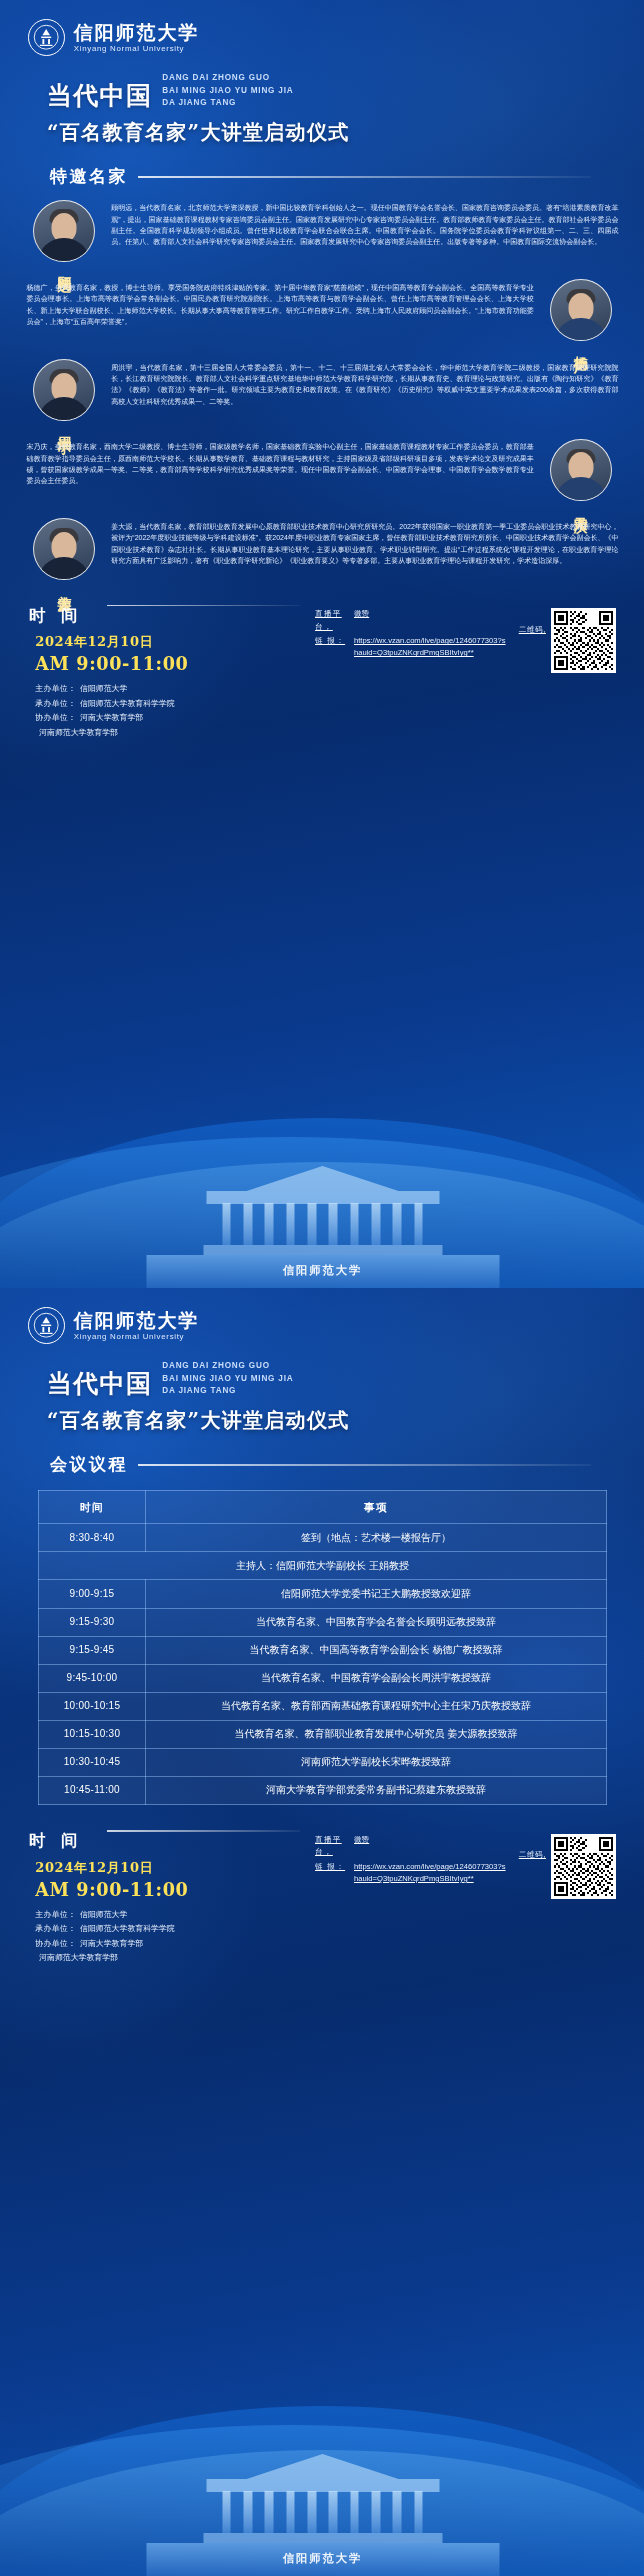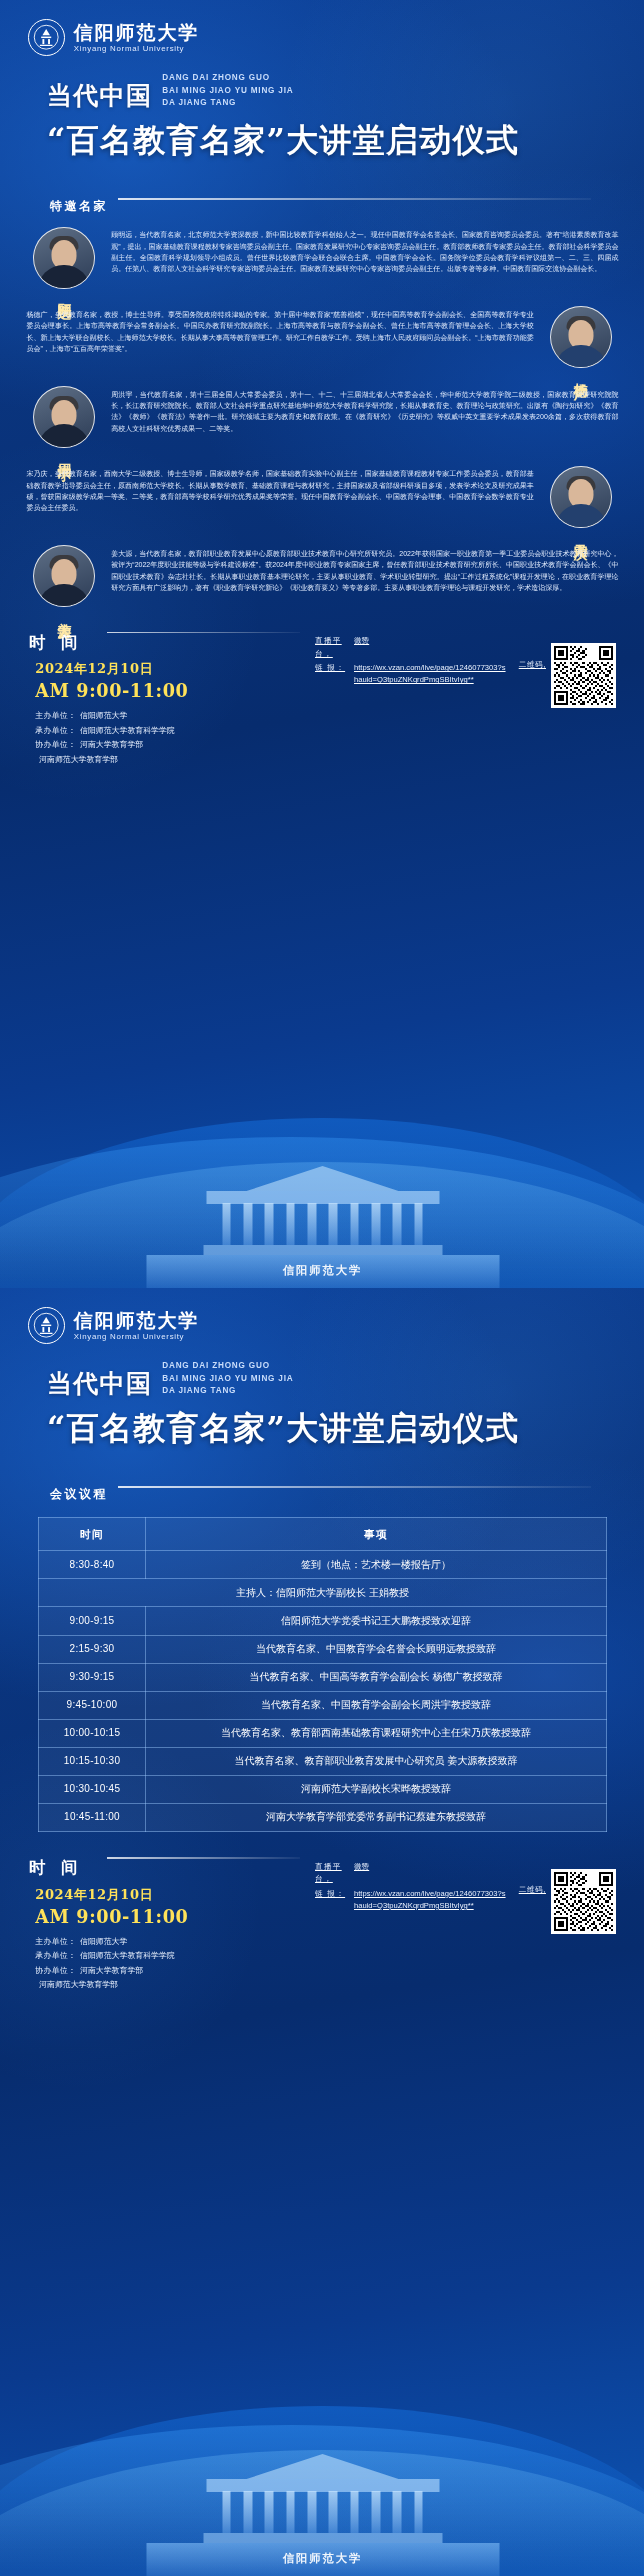--- a/index.html
+++ b/index.html
@@ -80,44 +80,43 @@
   .t-pinyin {
     font-size: 8.2px;
     line-height: 1.5;
     color: #c9ddfb;
     letter-spacing: 0.8px;
     padding-bottom: 2.5px;
     font-weight: bold;
   }
   .t-big {
     margin-top: 7.6px;
-    font-size: 32px;
+    font-size: 20px;
     font-weight: bold;
     letter-spacing: 1.3px;
     font-family: "DejaVu Serif","Liberation Serif",serif;
     color: #ffffff;
     text-shadow: 0 1.9px 5px rgba(0,0,0,0.4);
   }
   
   .sec-head {
     position: relative;
     z-index: 3;
     margin: 19px 0 0 50px;
     display: flex;
     align-items: center;
     gap: 10px;
     width: 541px;
   }
   .sec-head .label {
-    font-size: 12px;
+    font-size: 17px;
     font-weight: bold;
     letter-spacing: 2.5px;
     font-family: "DejaVu Serif","Liberation Serif",serif;
     white-space: nowrap;
-    margin-top: 16px;
   }
   .sec-head .rule {
     flex: 1;
     height: 1.3px;
     background: linear-gradient(90deg, rgba(255,255,255,0.85), rgba(255,255,255,0.05));
   }
   
   .guests {
     position: relative;
     z-index: 3;
@@ -260,21 +259,20 @@
   .live-line .k {
     flex: none;
     width: 39px;
     letter-spacing: 1.3px;
   }
   .live-line .v { flex: 1; word-break: break-all; }
   .qr-wrap {
     display: flex;
     align-items: flex-start;
     gap: 5px;
-    margin-top: 8px;
   }
   .qr-label {
     font-size: 7.6px;
     color: #eaf2ff;
     padding-top: 16.4px;
     letter-spacing: 0.6px;
     white-space: nowrap;
   }
   .qr {
     width: 65px; height: 65px;
@@ -821,25 +819,25 @@
           <td>签到（地点：艺术楼一楼报告厅）</td>
         </tr>
         <tr class="span">
           <td colspan="2">主持人：信阳师范大学副校长  王娟教授</td>
         </tr>
         <tr>
           <td class="time">9:00-9:15</td>
           <td>信阳师范大学党委书记王大鹏教授致欢迎辞</td>
         </tr>
         <tr>
-          <td class="time">2:15-9:30</td>
+          <td class="time">9:15-9:30</td>
           <td>当代教育名家、中国教育学会名誉会长顾明远教授致辞</td>
         </tr>
         <tr>
-          <td class="time">9:30-9:15</td>
+          <td class="time">9:15-9:45</td>
           <td>当代教育名家、中国高等教育学会副会长
 杨德广教授致辞</td>
         </tr>
         <tr>
           <td class="time">9:45-10:00</td>
           <td>当代教育名家、中国教育学会副会长周洪宇教授致辞</td>
         </tr>
         <tr>
           <td class="time">10:00-10:15</td>
           <td>当代教育名家、教育部西南基础教育课程研究中心主任宋乃庆教授致辞</td>

